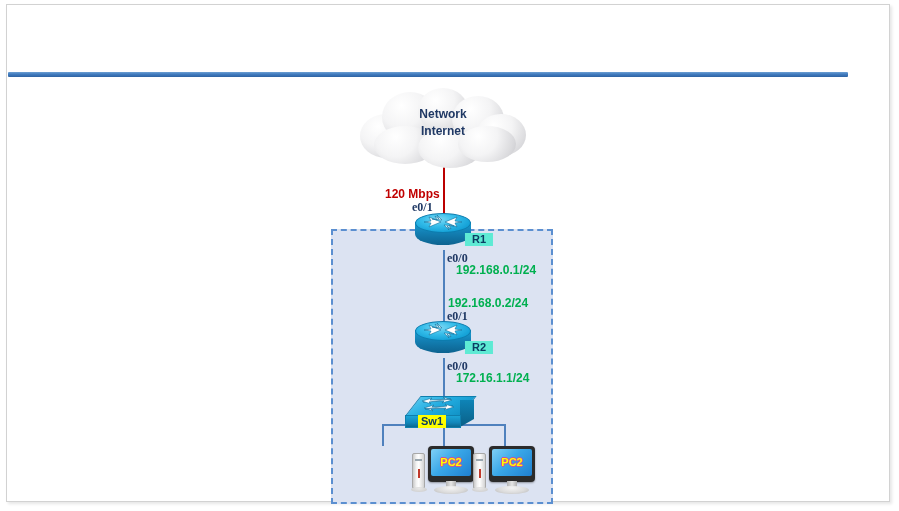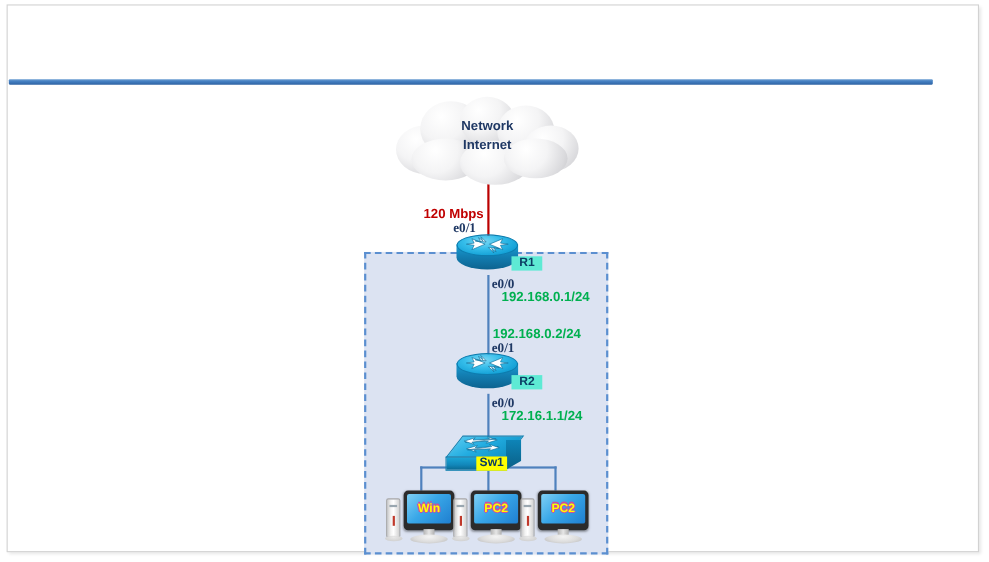--- a/index.html
+++ b/index.html
@@ -161,21 +161,21 @@
   #switch .side-face {
     position: absolute;
     left: 55px; top: 4px;
     width: 14px; height: 27px;
     background: linear-gradient(to bottom, #0e84b7 0%, #0a5f86 100%);
     clip-path: polygon(0 0, 100% -16%, 100% 70%, 0 100%);
   }
   #switch .sw-arrows { position: absolute; left: 14px; top: 1px; width: 42px; height: 17px; }
   #switch .name {
     position: absolute;
-    left: 28px; top: 19px;
+    left: 13px; top: 19px;
     background: #ffff00;
     color: #0b3d63;
     font-size: 11px;
     font-weight: bold;
     padding: 0 3px;
     line-height: 13px;
     z-index: 4;
   }
 
   
@@ -343,34 +343,20 @@
           <polygon points="4,5 26,2 24,0 33,3 23,6 25,4"></polygon>
           <polygon points="34,9 12,12 14,14 5,11 15,8 13,10"></polygon>
           <polygon points="6,12 28,9 26,7 35,10 25,13 27,11"></polygon>
           <polygon points="32,2 10,5 12,7 3,4 13,1 11,3"></polygon>
         </g>
       </svg>
     </div>
     <div class="name">Sw1</div>
   </div>
 
-  <div class="pc" style="left:351px; top:444px;">
-    <div class="tower">
-      <div class="slot"></div>
-        <div class="led"></div>
-    </div>
-    <div class="tower-base"></div>
-    <div class="monitor">
-      <div class="screen">
-        <div class="pc-label">Win</div>
-      </div>
-    </div>
-    <div class="neck"></div>
-    <div class="stand"></div>
-  </div>
 
   <div class="pc" style="left:412px; top:444px;">
     <div class="tower">
       <div class="slot"></div>
         <div class="led"></div>
     </div>
     <div class="tower-base"></div>
     <div class="monitor">
       <div class="screen">
         <div class="pc-label">PC2</div>

